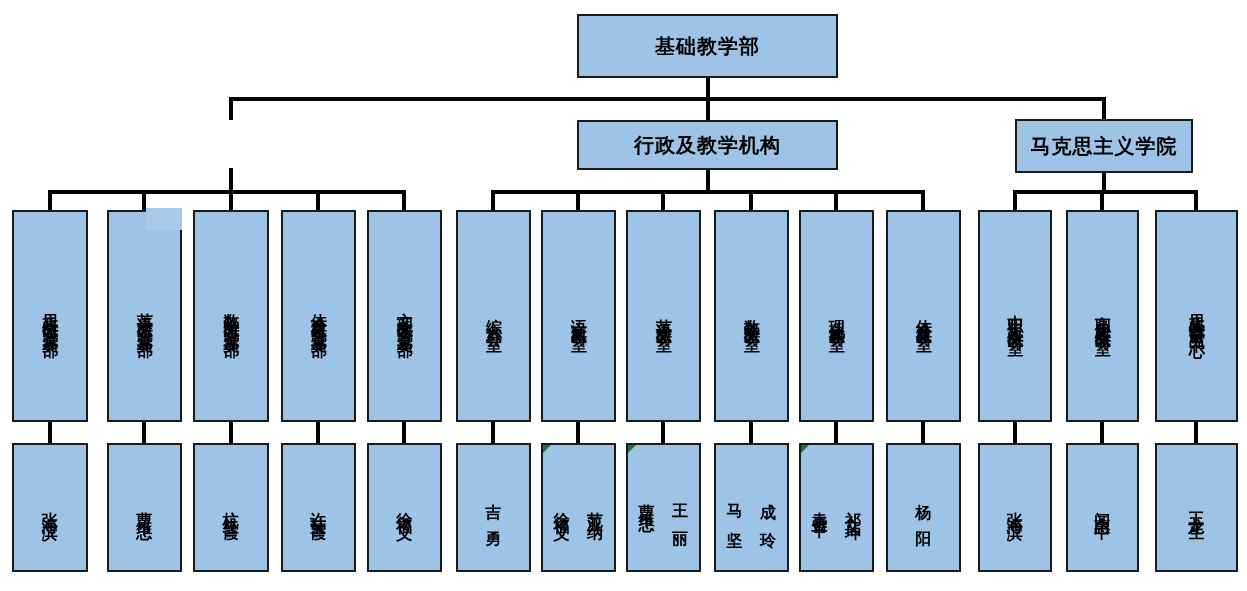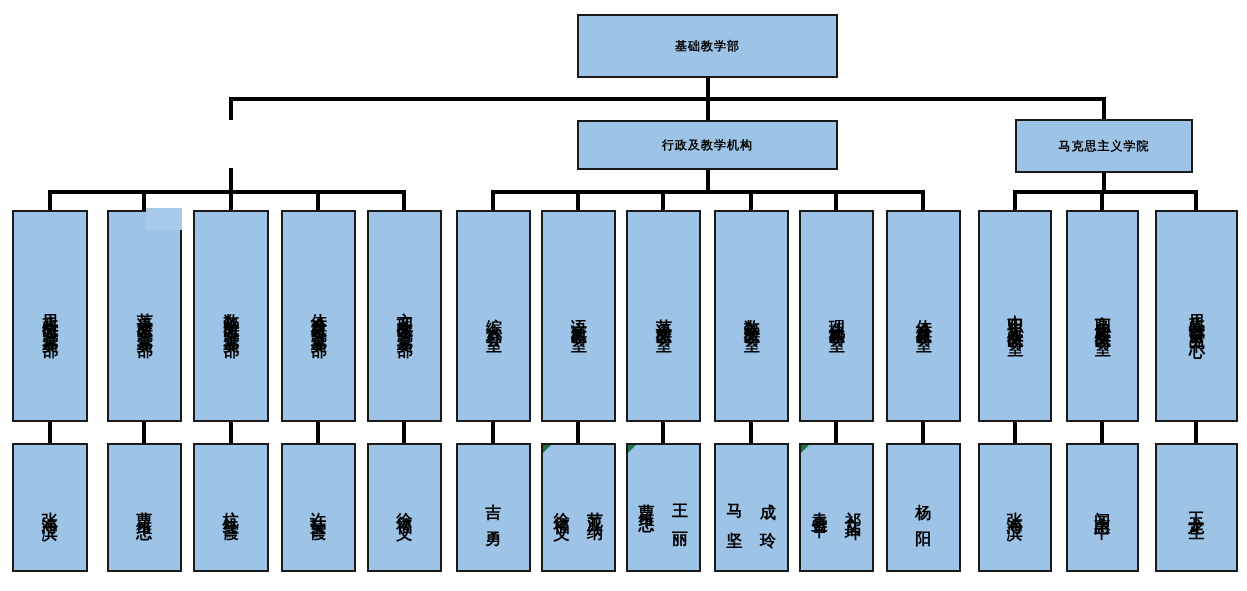--- a/index.html
+++ b/index.html
@@ -12,21 +12,21 @@
   }
   
   .box{
     position:absolute;
     background:#9DC3E6;
     border:2px solid #1a1a1a;
     box-sizing:border-box;
     display:flex;align-items:center;justify-content:center;
     color:#000;font-weight:bold;
   }
-  .h-label{font-size:12px;letter-spacing:1px;}
+  .h-label{font-size:20px;letter-spacing:1px;}
   .top-box{left:577px;top:14px;width:261px;height:64px;font-size:17px;}
   .l2a{left:107px;top:120px;width:248px;height:48px;}
   .l2b{left:577px;top:120px;width:261px;height:50px;text-align:center;}
   .l2c{left:1015px;top:119px;width:178px;height:54px;align-items:center;}
 
   .v-text{
     writing-mode:vertical-lr;
     text-orientation:upright;
     white-space:pre-line;
     font-weight:bold;

